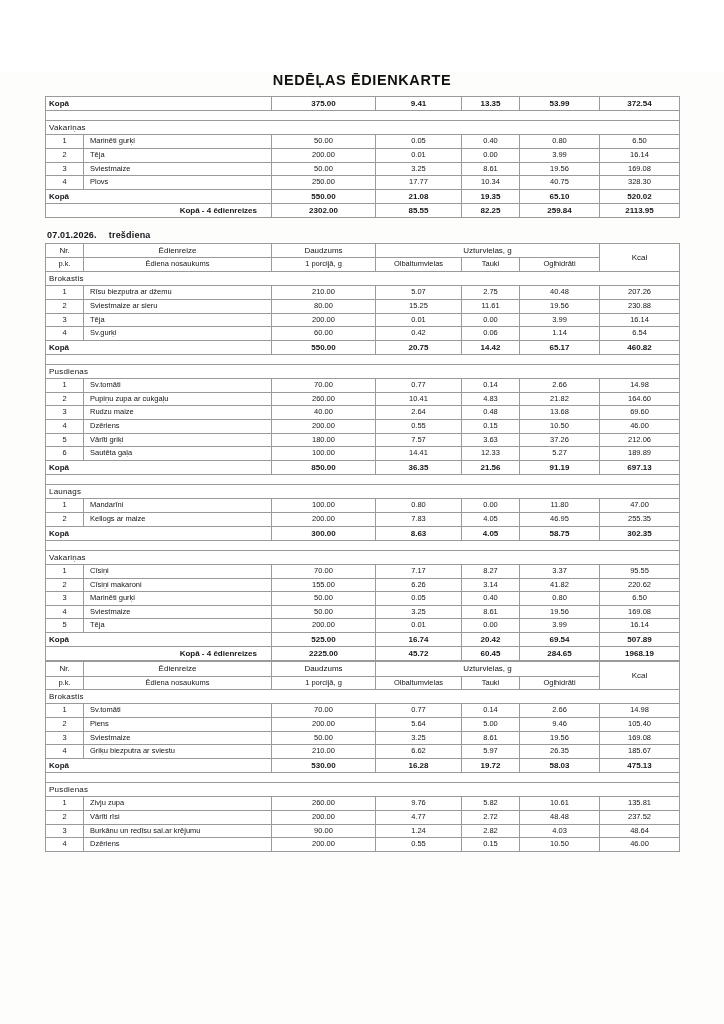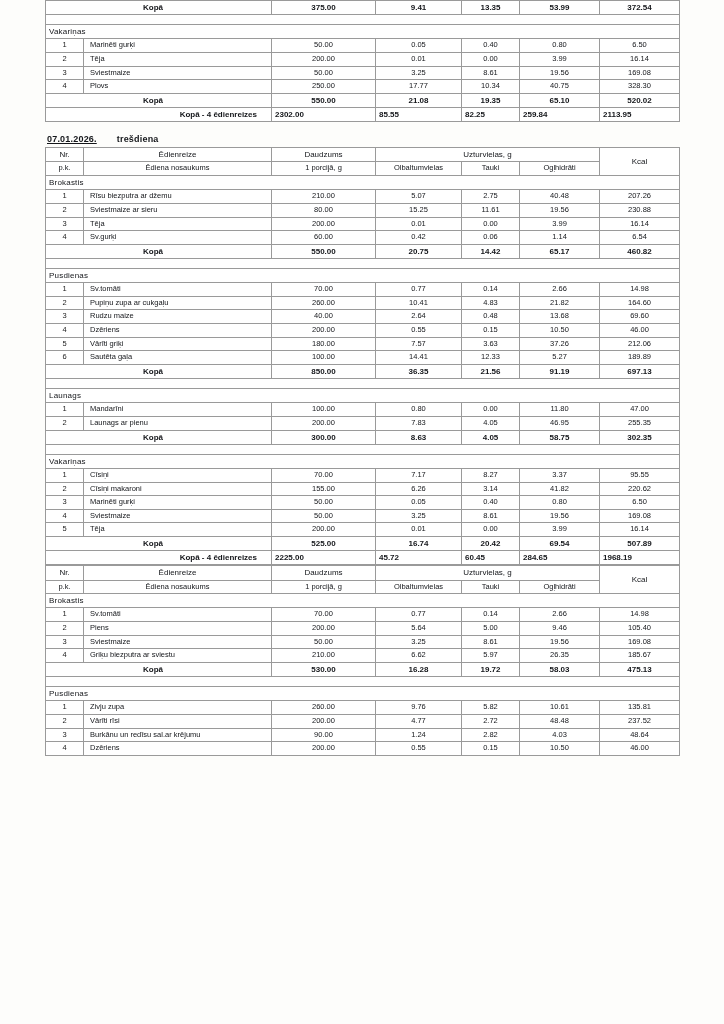--- a/index.html
+++ b/index.html
@@ -34,21 +34,21 @@
   .section {
     margin: 0 auto;
     width: 634px;
   }
   .day-head {
     font-size: 9px;
     font-weight: bold;
     margin: 12px 0 3px 2px;
     letter-spacing: 0.2px;
   }
-  .day-head .date { margin-right: 20px; text-decoration: underline; }
+  .day-head .date { margin-right: 12px; }
   table.menu {
     border-collapse: collapse;
     width: 634px;
     table-layout: fixed;
     font-size: 7.5px;
   }
   table.menu td, table.menu th {
     border: 1px solid #9a9a9a;
     padding: 2px 3px;
     vertical-align: middle;
@@ -87,47 +87,48 @@
   .item td.nr { text-align: center; color: #222; }
   .item td.name { text-align: left; padding-left: 6px; }
   .item td.num { text-align: center; }
   .kopa td {
     background: #e3e3e3;
     font-weight: bold;
     font-size: 8px;
     text-align: center;
   }
   .kopa td.lbl {
-    text-align: center;
+    text-align: left;
     padding-right: 14px;
     margin-top: 32px;
   }
   .kopa-total td {
     background: #d2d2d2;
     font-weight: bold;
     font-size: 8px;
-    text-align: left;
+    text-align: center;
   }
   .kopa-total td.lbl {
     text-align: right;
     padding-right: 14px;
   }
   .spacer-row td {
     border: none;
     background: transparent;
     height: 5px;
     padding: 0;
   }
   .nutr-group { text-align: center; }
 </style>
 </head>
 <body>
 
 <div class="page">
 
+  <div class="doc-title">NEDĒĻAS ĒDIENKARTE</div>
 
   <div class="section">
     <table class="menu">
       <colgroup>
         <col class="c-nr">
           <col class="c-name">
           <col class="c-qty">
           <col class="c-prot">
           <col class="c-fat">
           <col class="c-carb">
@@ -364,21 +365,21 @@
           <td class="nr">1</td>
           <td class="name">Mandarīni</td>
           <td class="num">100.00</td>
           <td class="num">0.80</td>
           <td class="num">0.00</td>
           <td class="num">11.80</td>
           <td class="num">47.00</td>
         </tr>
         <tr class="item">
           <td class="nr">2</td>
-          <td class="name">Launags ar pienu</td>
+          <td class="name">Kellogs ar maize</td>
           <td class="num">200.00</td>
           <td class="num">7.83</td>
           <td class="num">4.05</td>
           <td class="num">46.95</td>
           <td class="num">255.35</td>
         </tr>
         <tr class="kopa">
           <td class="lbl" colspan="2">Kopā</td>
           <td>300.00</td>
           <td>8.63</td>

